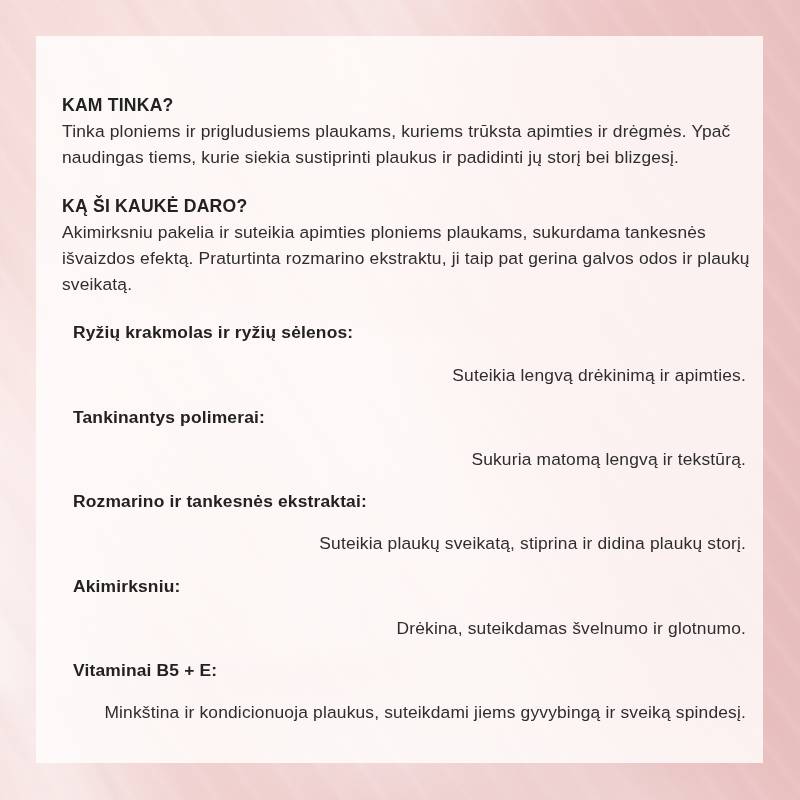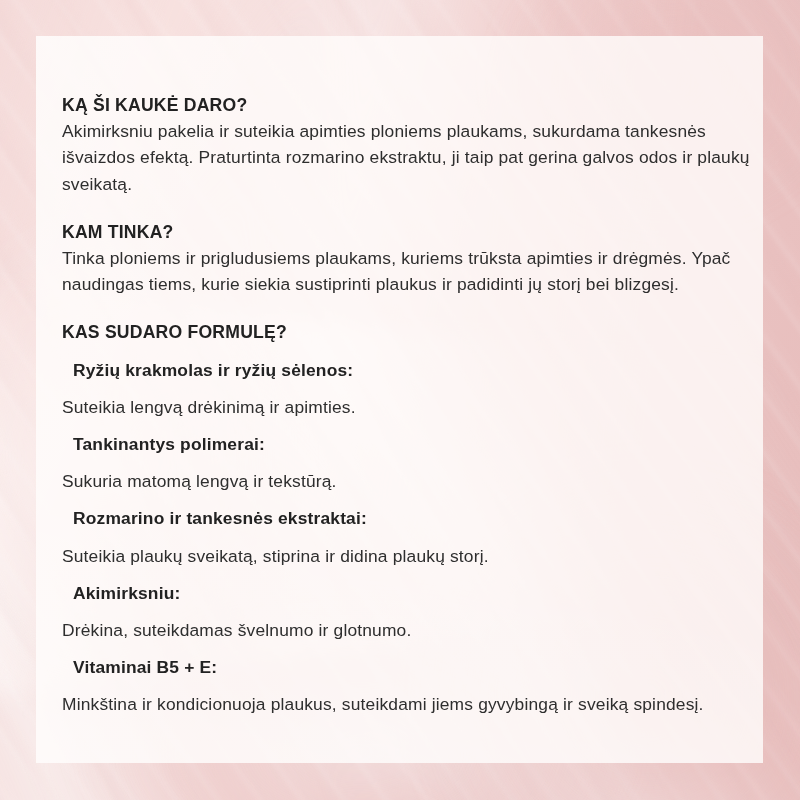--- a/index.html
+++ b/index.html
@@ -199,23 +199,24 @@
     font-weight: 400;
     color: #2e2e2e;
     max-width: 695px;
   }
   .ing-term {
     margin: 11px;
     font-weight: 700;
     color: #222222;
   }
   .ing-desc {
-    margin: 0;
+    margin: 16px;
     font-weight: 400;
     color: #2e2e2e;
+    text-align: right;
   }
 </style>
 </head>
 <body>
 
 <div class="stage">
 
   <div class="bg-base"></div>
   <div class="bg-swirl-a"></div>
   <div class="bg-swirl-b"></div>
@@ -225,31 +226,30 @@
   <div class="bg-dark-corner"></div>
   <div class="bg-dark-topright"></div>
 
   <div class="panel">
     <div class="panel-sheen"></div>
   </div>
 
   <div class="content">
 
     <div class="block">
+      <p class="heading">KAM TINKA?</p>
+      <p class="para">Tinka ploniems ir prigludusiems plaukams, kuriems trūksta apimties ir drėgmės. Ypač naudingas tiems, kurie siekia sustiprinti plaukus ir padidinti jų storį bei blizgesį.</p>
+    </div>
+
+    <div class="block">
       <p class="heading">KĄ ŠI KAUKĖ DARO?</p>
       <p class="para">Akimirksniu pakelia ir suteikia apimties ploniems plaukams, sukurdama tankesnės išvaizdos efektą. Praturtinta rozmarino ekstraktu, ji taip pat gerina galvos odos ir plaukų sveikatą.</p>
     </div>
 
-    <div class="block">
-      <p class="heading">KAM TINKA?</p>
-      <p class="para">Tinka ploniems ir prigludusiems plaukams, kuriems trūksta apimties ir drėgmės. Ypač naudingas tiems, kurie siekia sustiprinti plaukus ir padidinti jų storį bei blizgesį.</p>
-    </div>
-
     <div class="block tight">
-      <p class="heading">KAS SUDARO FORMULĘ?</p>
 
       <p class="ing-term">Ryžių krakmolas ir ryžių sėlenos:</p>
       <p class="ing-desc">Suteikia lengvą drėkinimą ir apimties.</p>
 
       <p class="ing-term">Tankinantys polimerai:</p>
       <p class="ing-desc">Sukuria matomą lengvą ir tekstūrą.</p>
 
       <p class="ing-term">Rozmarino ir tankesnės ekstraktai:</p>
       <p class="ing-desc">Suteikia plaukų sveikatą, stiprina ir didina plaukų storį.</p>
 

